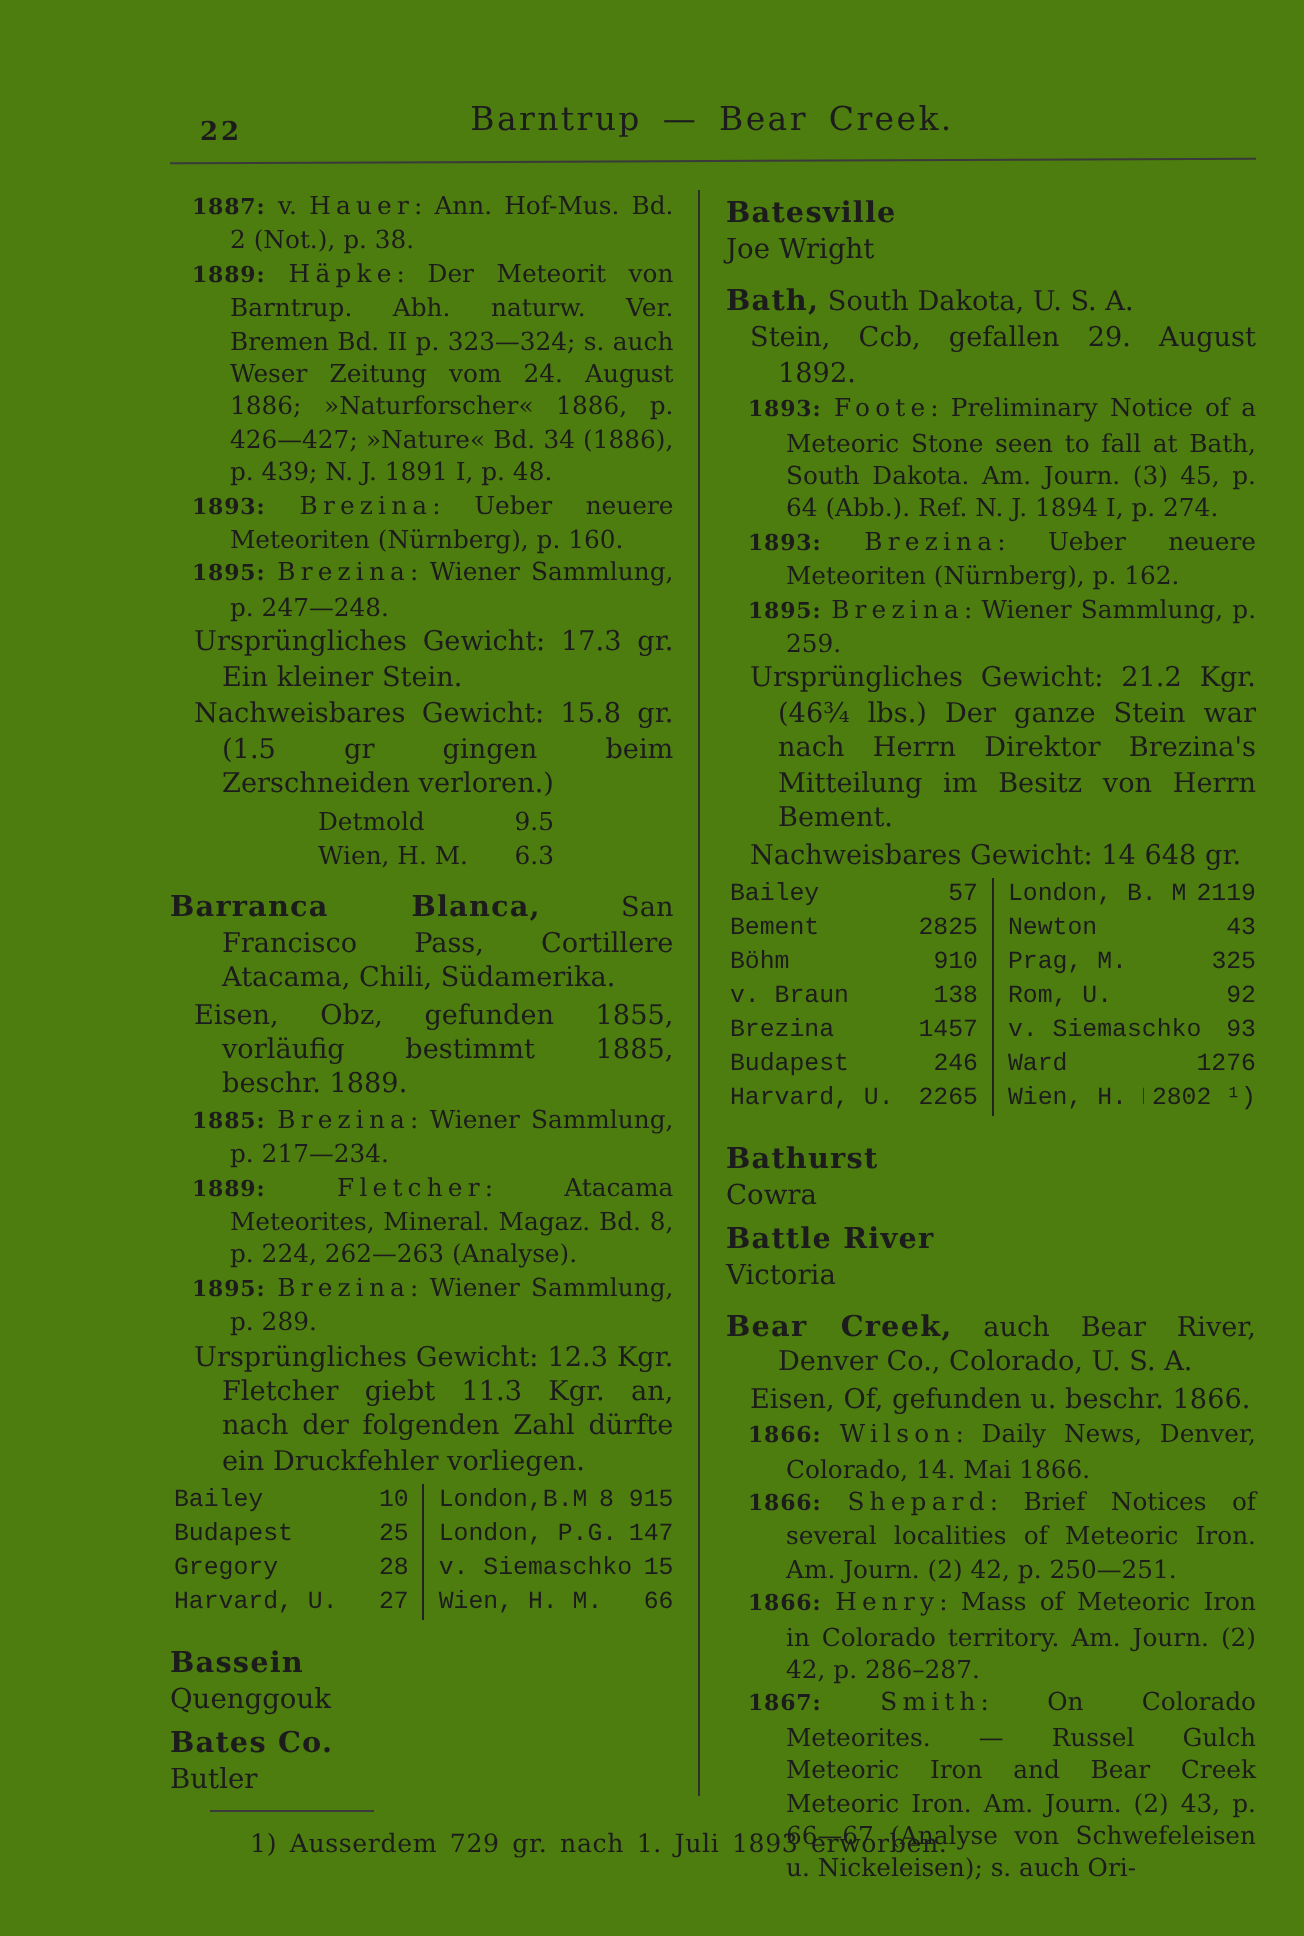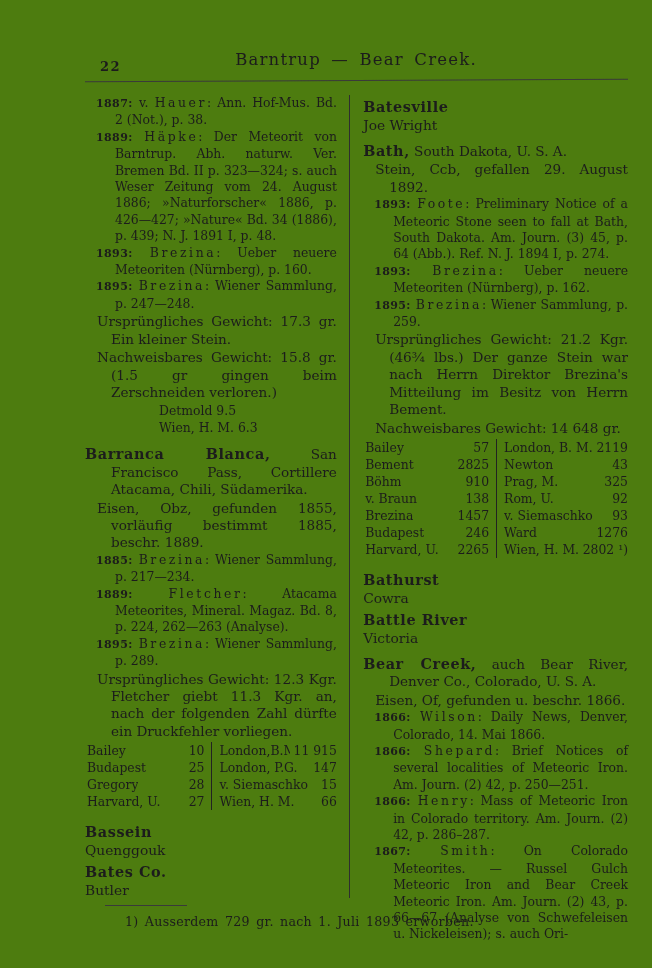--- a/index.html
+++ b/index.html
@@ -19,27 +19,27 @@
   .blk{margin:0;}
   .entry{font-size:12.4px;line-height:16.4px;padding-left:30px;text-indent:-19px;text-align:justify;}
   .entry .year{font-weight:700;font-size:11px;letter-spacing:.4px;}
   .para{font-size:13.6px;line-height:17.4px;padding-left:26px;text-indent:-14px;text-align:justify;margin-top:1px;}
   .head{font-size:13.6px;line-height:17.4px;padding-left:26px;text-indent:-26px;text-align:justify;margin-top:7px;}
   .seg.b{font-weight:700;font-size:14.4px;letter-spacing:.6px;margin-top:20px;}
   .seg.sp{letter-spacing:2.6px;}
   .pair{font-size:13.8px;line-height:19px;display:flex;justify-content:space-between;margin-top:2px;flex-direction:column;}
   .pair .hw{font-weight:700;font-size:14.4px;letter-spacing:.6px;}
   .wtable{font-size:12.4px;line-height:17px;margin:2px 0 2px 2px;}
-  .trow{display:flex;}
+  .trow{display:flex;font-family:Liberation Mono, monospace;}
   .half{flex:1;display:flex;justify-content:space-between;padding-right:7px;min-width:0;}
   .half.h2{border-left:1.2px solid #222;padding-left:7px;padding-right:0;}
   .tn{white-space:nowrap;overflow:hidden;}
   .tv{white-space:nowrap;padding-left:4px;}
   .mini{font-size:12.4px;line-height:17px;margin-left:74px;width:118px;margin-top:1px;}
-  .mrow{display:flex;}
+  .mrow{display:flex;justify-content:space-between;}
   .wtable + .pair{margin-top:12px;}
   .mini + .head{margin-top:9px;}
   
   .fnrule{position:absolute;left:105px;top:905px;width:82px;height:1.2px;background:#3a3a3a;}
   .fnote{position:absolute;left:125px;top:914px;font-size:12.6px;letter-spacing:.3px;word-spacing:2px;}
 </style>
 </head>
 <body>
 
 <div class="page" style="background: #4d7c0f; color: rgb(28, 28, 28);">
@@ -71,21 +71,21 @@
         <div class="blk entry"><span class="year">1895: </span><span class="seg sp">Brezina</span><span class="seg ">: Wiener Sammlung, p. 289.</span></div>
         <div class="blk para"><span class="seg ">Ursprüngliches Gewicht: 12.3 Kgr. Fletcher giebt 11.3 Kgr. an, nach der folgenden Zahl dürfte ein Druckfehler vorliegen.</span></div>
         <div class="blk wtable">
           <div class="trow">
             <span class="half">
               <span class="tn">Bailey</span>
               <span class="tv">10</span>
             </span>
             <span class="half h2">
               <span class="tn">London,B.M.</span>
-              <span class="tv">11 915</span>
+              <span class="tv">8 915</span>
             </span>
           </div>
           <div class="trow">
             <span class="half">
               <span class="tn">Budapest</span>
               <span class="tv">25</span>
             </span>
             <span class="half h2">
               <span class="tn">London, P.G.</span>
               <span class="tv">147</span>

